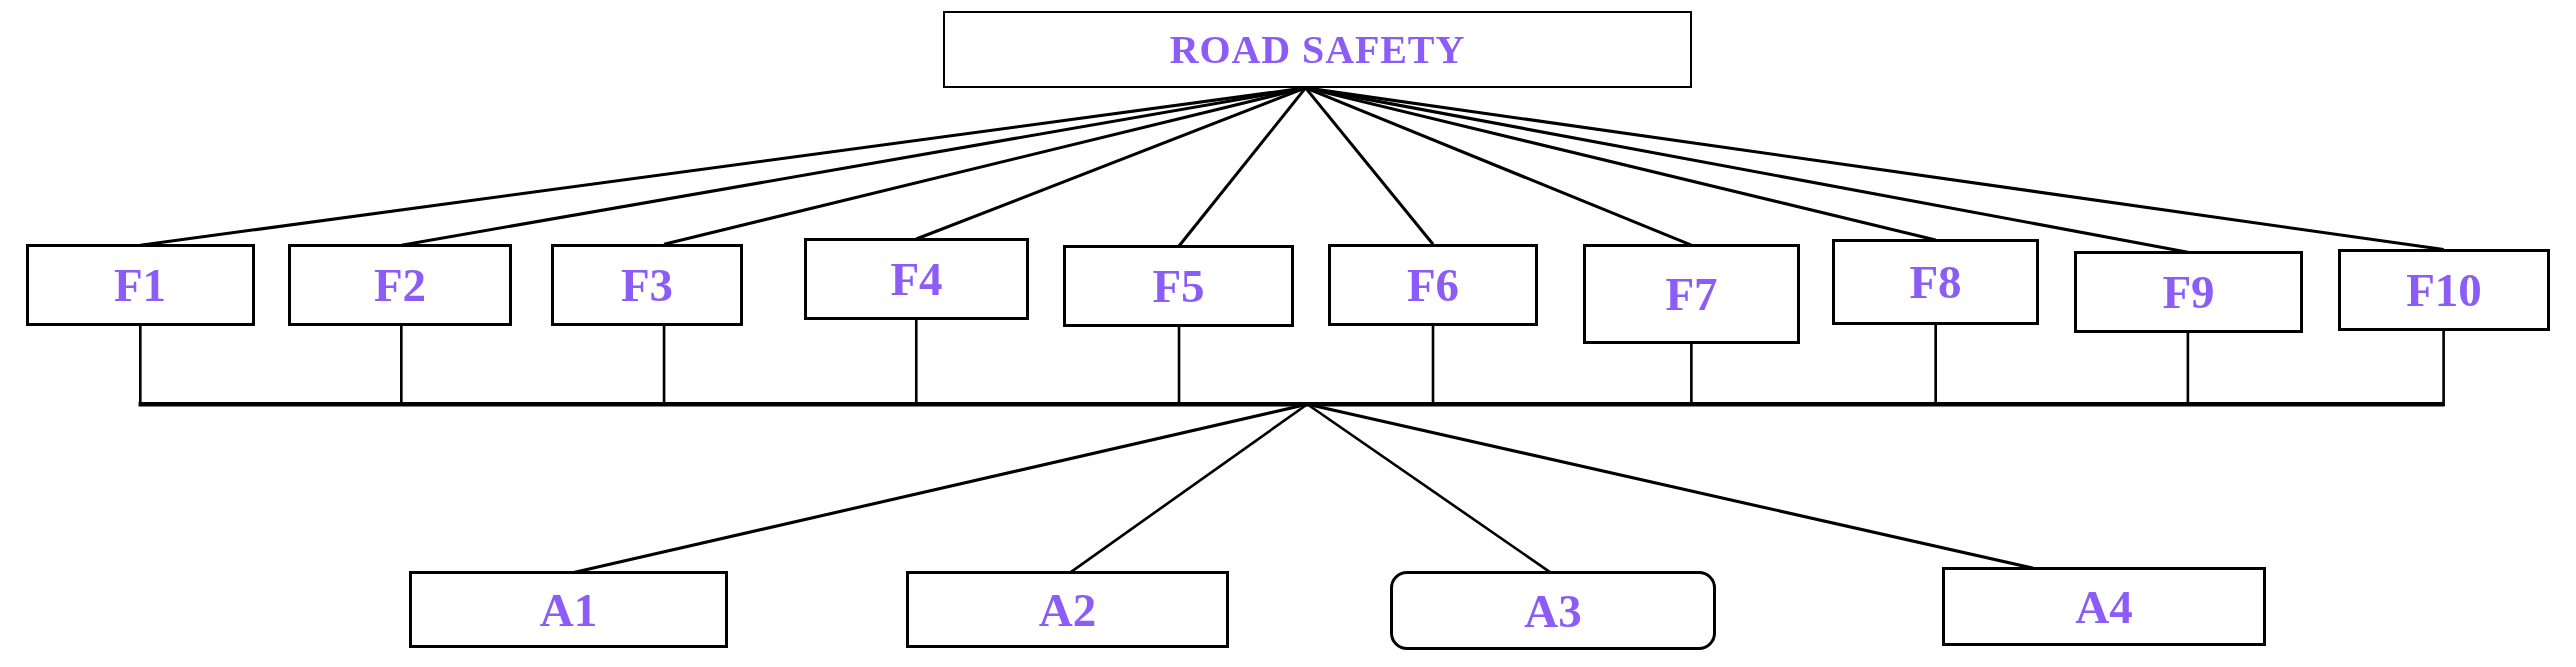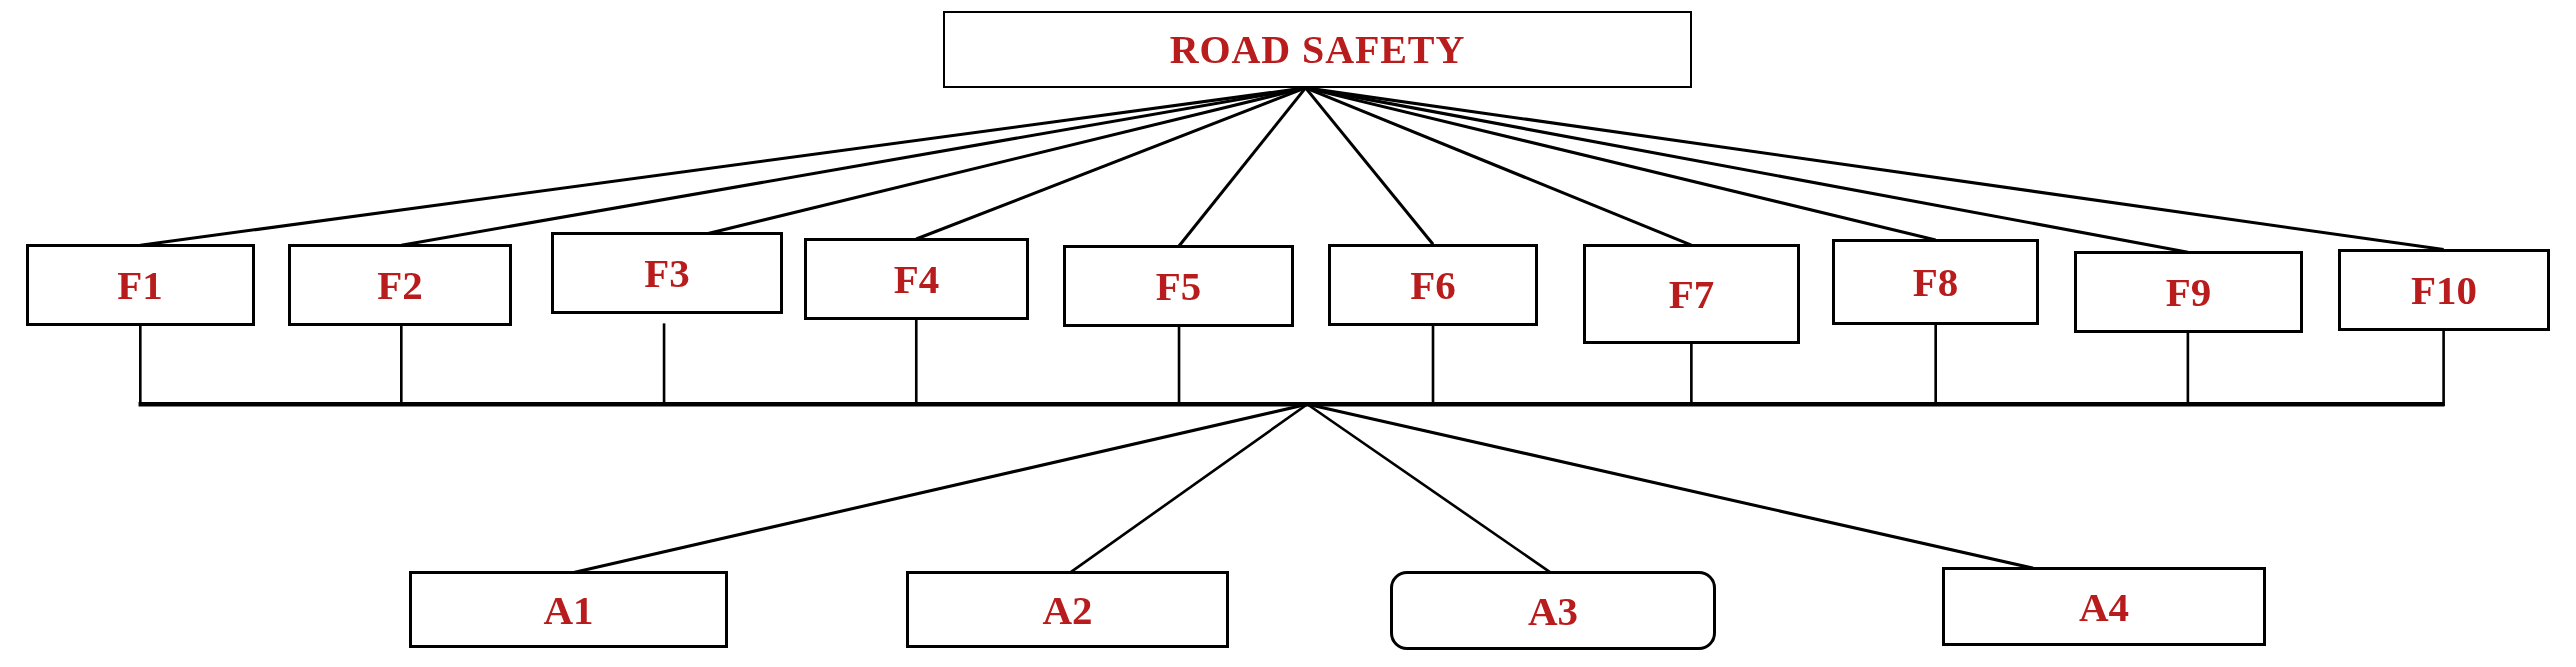--- a/index.html
+++ b/index.html
@@ -27,31 +27,31 @@
     stroke-linecap: butt;
   }
   .box {
     position: absolute;
     box-sizing: border-box;
     background: #ffffff;
     border: 3.5px solid #000000;
     display: flex;
     align-items: center;
     justify-content: center;
-    color: #b91c1c;
+    color: #8b5cf6;
     font-weight: bold;
     text-align: center;
   }
   .root-box {
     border-width: 2.6px;
     font-size: 40px;
     letter-spacing: 0.9px;
   }
   .f-box, .a-box {
-    font-size: 41px;
+    font-size: 47px;
   }
 </style>
 </head>
 <body>
 
 <div class="stage">
 
   <svg class="edges-svg" viewBox="0 0 2930 759" xmlns="http://www.w3.org/2000/svg">
 
     <g>
@@ -93,21 +93,21 @@
   <div class="box root-box" style="left:943px; top:10.6px; width:749px; height:77px;">
     <span>ROAD SAFETY</span>
   </div>
 
   <div class="box f-box" style="left:25.5px; top:244px; width:229px; height:82px;">
     <span>F1</span>
   </div>
   <div class="box f-box" style="left:288px; top:244px; width:224px; height:82px;">
     <span>F2</span>
   </div>
-  <div class="box f-box" style="left:551px; top:232px; width:232px; height:82px;">
+  <div class="box f-box" style="left:551px; top:244px; width:192px; height:82px;">
     <span>F3</span>
   </div>
   <div class="box f-box" style="left:804px; top:238px; width:225px; height:82px;">
     <span>F4</span>
   </div>
   <div class="box f-box" style="left:1063px; top:245px; width:231px; height:82px;">
     <span>F5</span>
   </div>
   <div class="box f-box" style="left:1328px; top:244px; width:210px; height:82px;">
     <span>F6</span>

